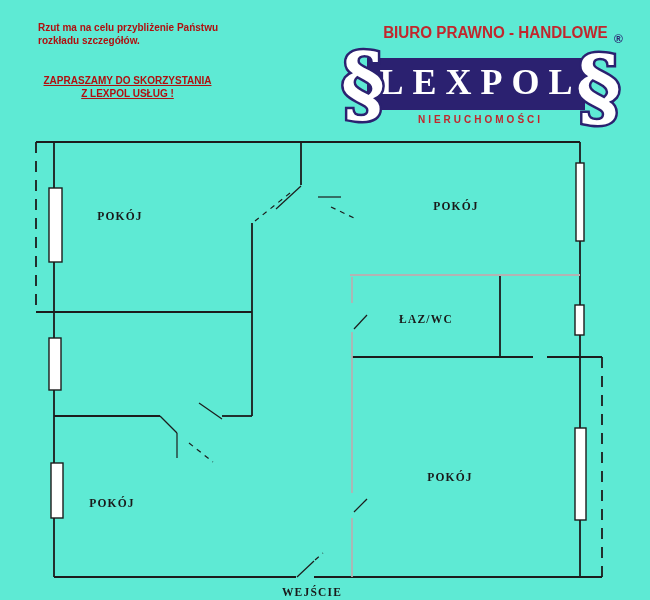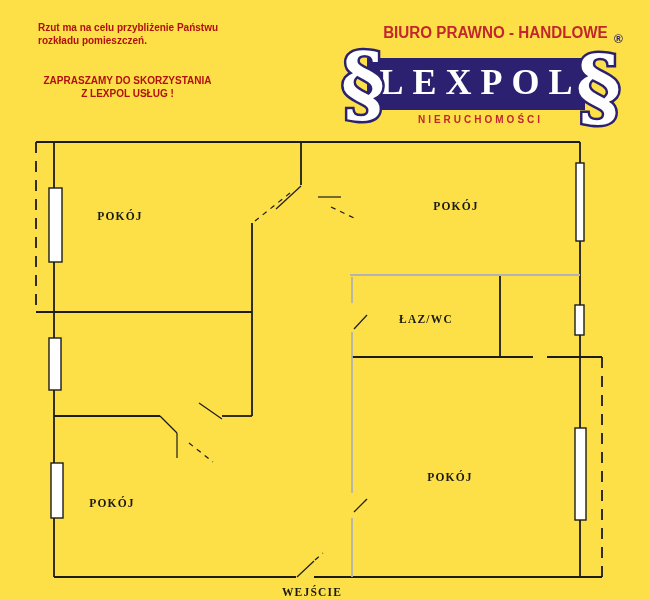--- a/index.html
+++ b/index.html
@@ -1,22 +1,22 @@
 <!DOCTYPE html>
 <html><head>
 <meta charset="utf-8">
 <style>
   html,body{margin:0;padding:0;background:#fff;}
-  #page{position:relative;width:650px;height:600px;background:#fde047;overflow:hidden;
+  #page{position:relative;width:650px;height:600px;background:#5eead4;overflow:hidden;
         font-family:"Liberation Sans", sans-serif;}
   
   #disclaimer{position:absolute;left:38px;top:21px;font-size:10px;font-weight:bold;
               color:#b01010;line-height:13px;white-space:nowrap;}
   #invite{position:absolute;left:40px;top:74px;width:175px;text-align:center;
-          font-size:10px;font-weight:bold;color:#b01010;line-height:13px;}
+          font-size:10px;font-weight:bold;color:#b01010;line-height:13px;text-decoration:underline;}
   
   #logo-tagline{position:absolute;left:378px;top:24px;width:205px;text-align:center;
                 font-size:16px;font-weight:bold;color:#c1272d;letter-spacing:0px;
                 transform:scaleX(0.95);transform-origin:center;white-space:nowrap;}
   #logo-reg{position:absolute;left:614px;top:32px;font-size:12px;color:#2b2170;font-weight:bold;}
   #logo-box{position:absolute;left:367px;top:58px;width:218px;height:52px;background:#2b2170;}
   #logo-name{position:absolute;left:0;top:3px;width:100%;text-align:center;
              font-family:"Liberation Serif", serif;font-weight:bold;font-size:36px;
              color:#ffffff;letter-spacing:9px;text-indent:9px;}
   #logo-sub{position:absolute;left:378px;top:114px;width:205px;text-align:center;
@@ -24,21 +24,21 @@
   svg{position:absolute;left:0;top:0;}
   .sec{font-family:"DejaVu Serif", serif;font-weight:bold;}
 </style>
 </head>
 <body>
 
 <div id="page">
 
   <div id="disclaimer">
     <div>Rzut ma na celu przybliżenie Państwu</div>
-    <div>rozkładu pomieszczeń.</div>
+    <div>rozkładu szczegółów.</div>
   </div>
 
   <div id="invite">
     <div>ZAPRASZAMY DO SKORZYSTANIA</div>
     <div>Z LEXPOL USŁUG !</div>
   </div>
 
   <div id="logo-tagline">BIURO PRAWNO - HANDLOWE</div>
   <span id="logo-reg">®</span>
 

